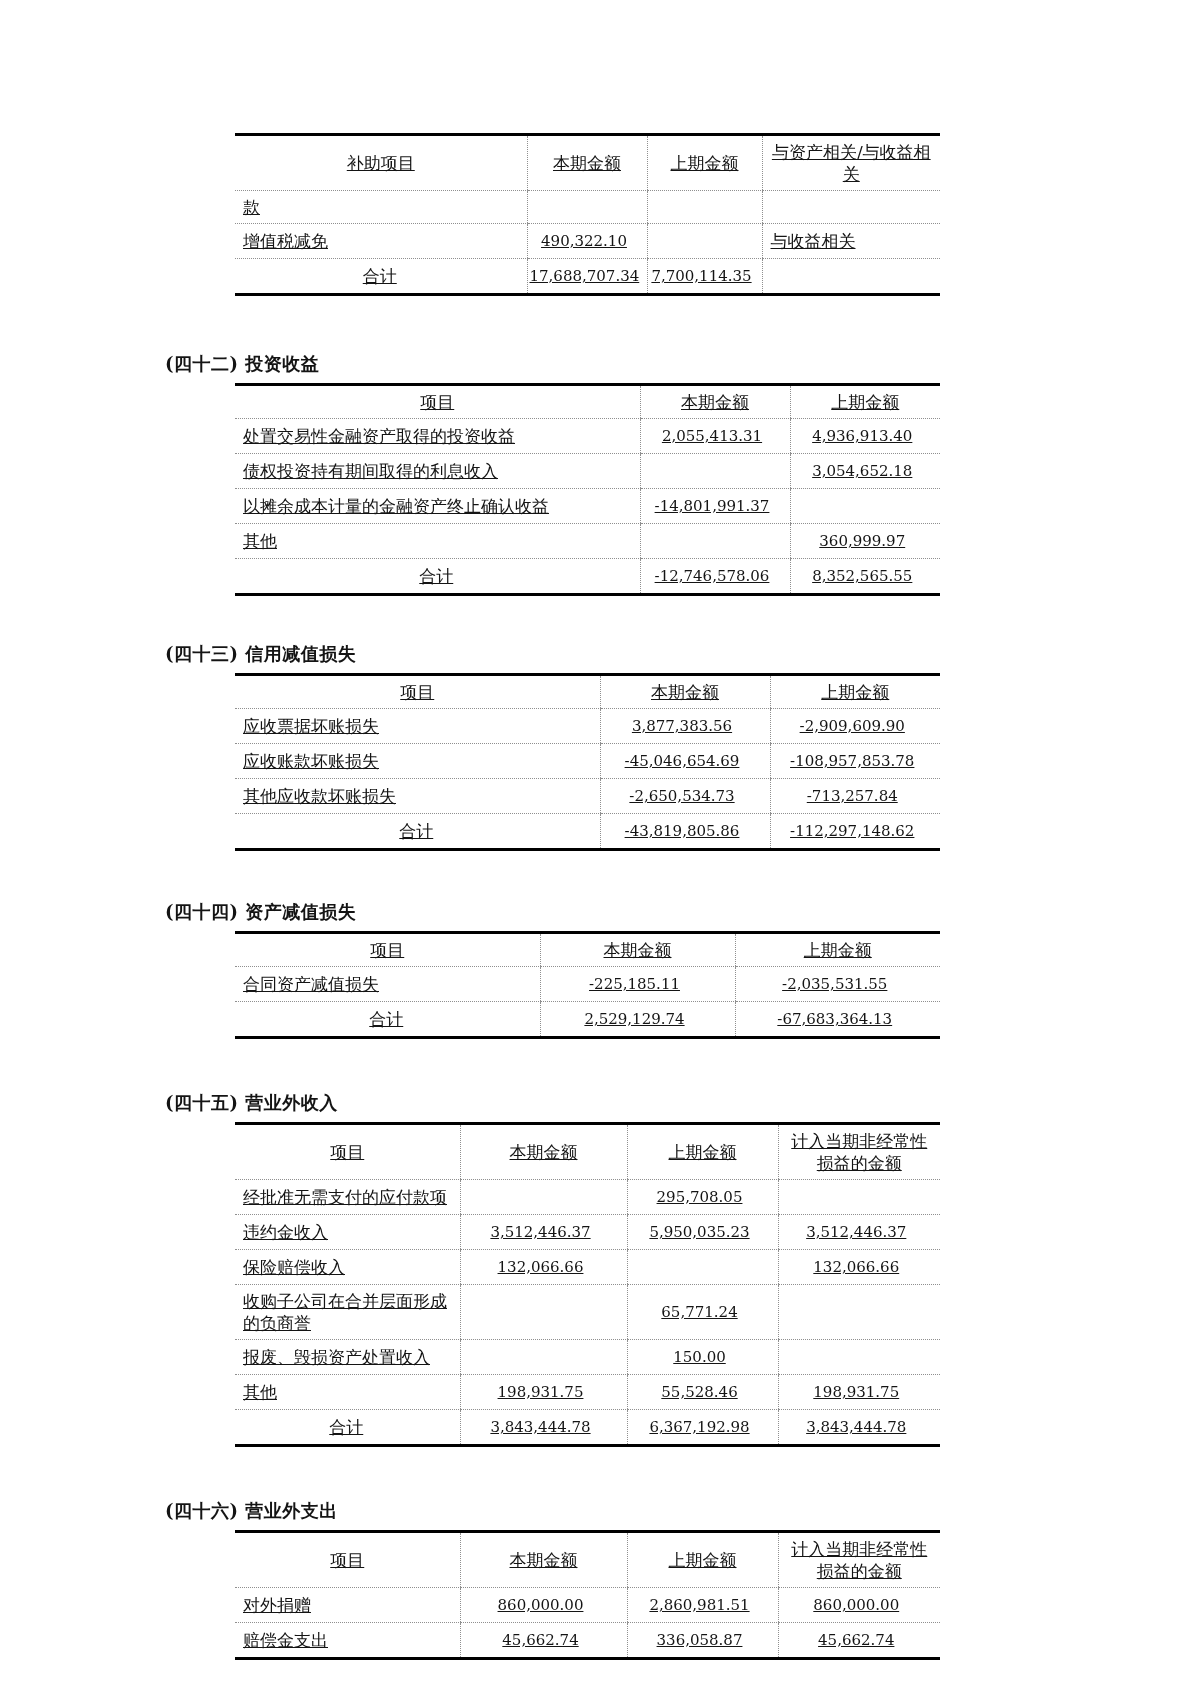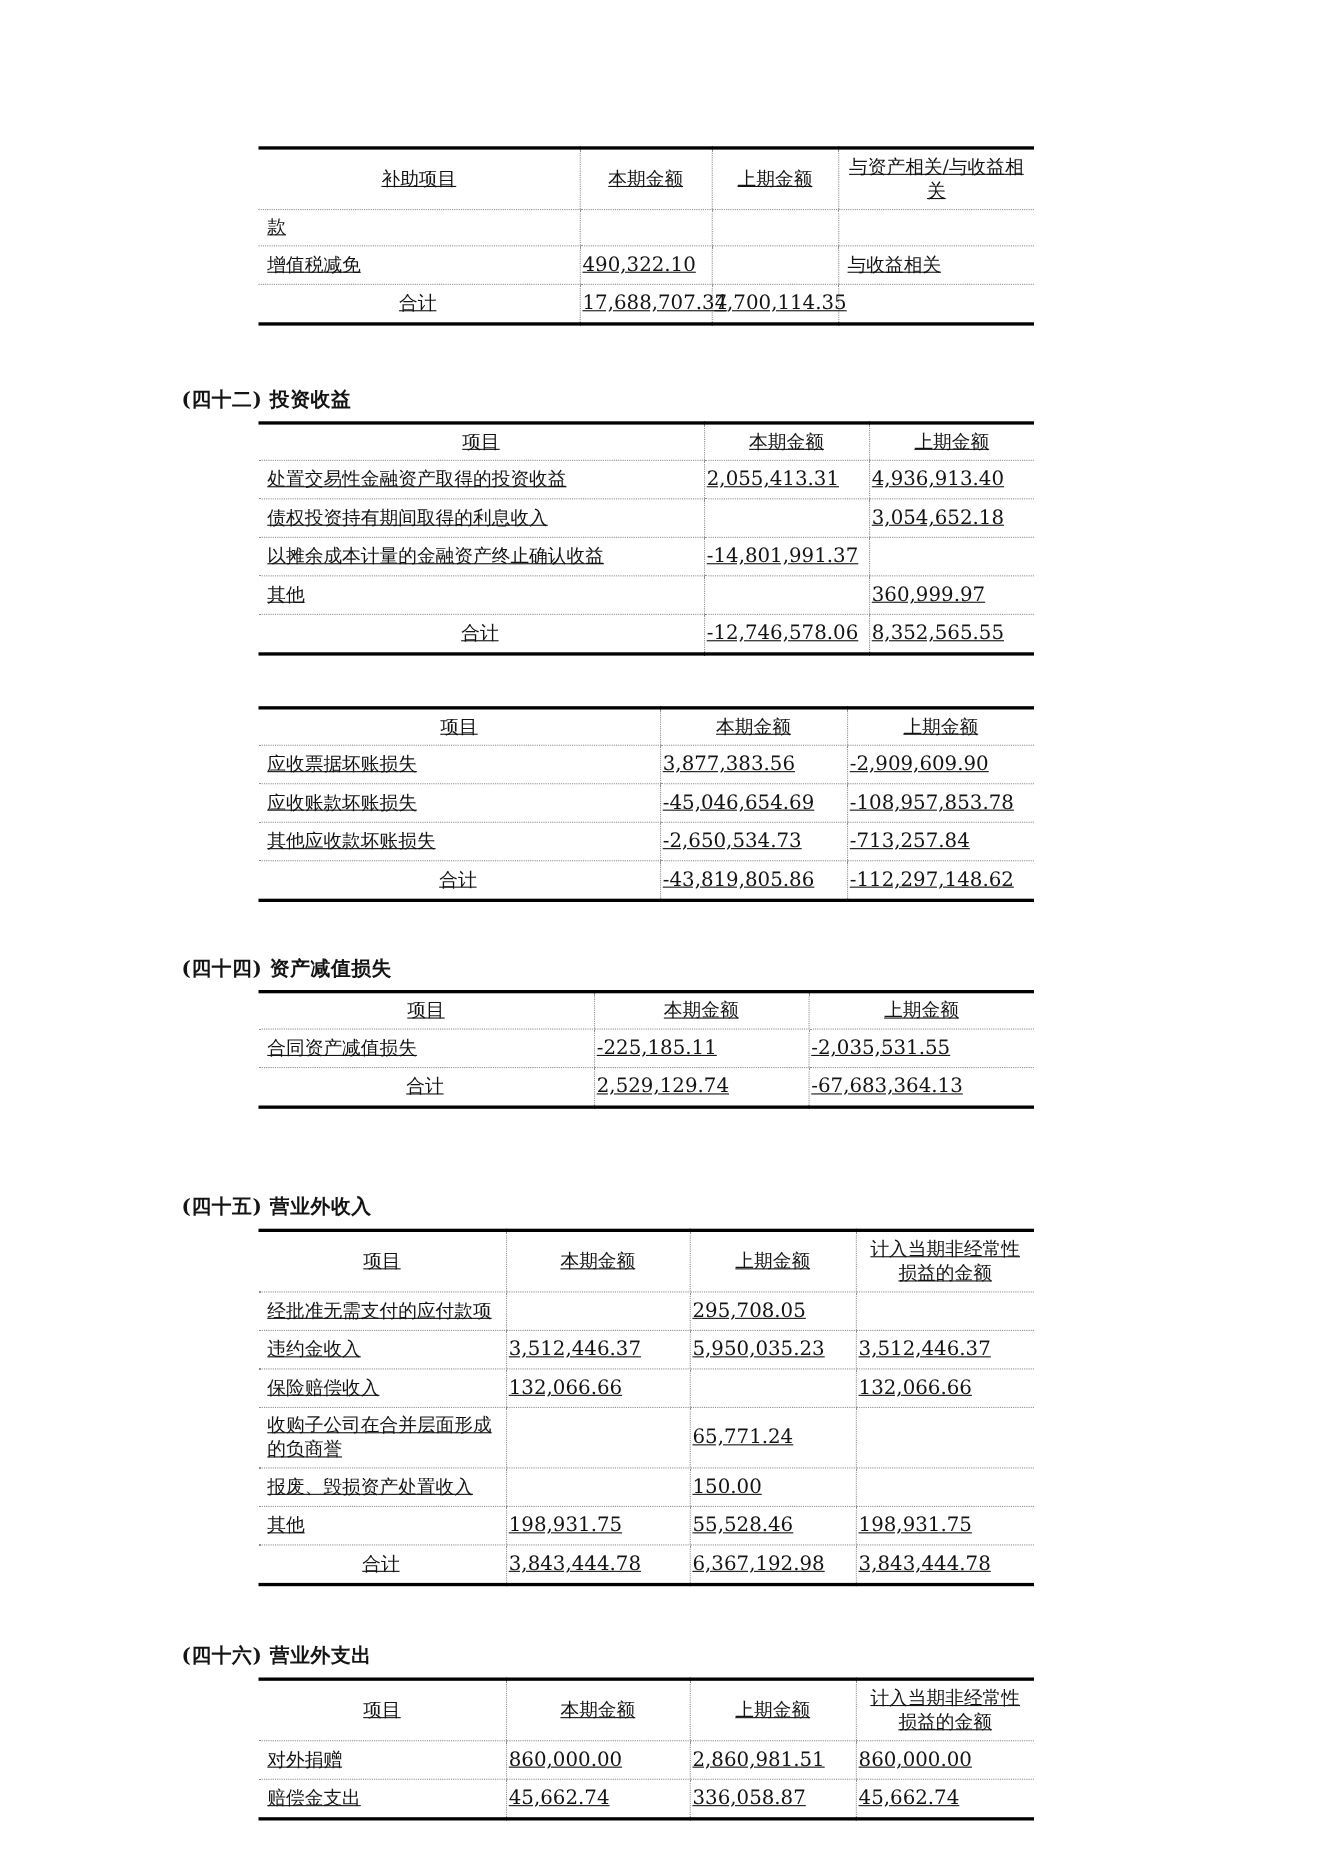--- a/index.html
+++ b/index.html
@@ -12,40 +12,40 @@
   .content { padding-top:133px; }
   .sec { margin-left:235px; width:705px; }
   .sec-heading {
     margin:0 0 7px -70px;
     font-size:18px; font-weight:bold; line-height:24px;
     letter-spacing:0.5px;
   }
   .s2 { margin-top:56px; }
   .s3 { margin-top:46px; }
   .s4 { margin-top:49px; }
-  .s5 { margin-top:78px; }
+  .s5 { margin-top:52px; }
   .s6 { margin-top:52px; }
   table.doc-table {
     border-collapse:collapse; table-layout:fixed; width:705px;
     border-top:3px solid #000; border-bottom:3px solid #000;text-decoration:underline;
   }
   .doc-table th, .doc-table td {
     border-bottom:1px dotted #8f8f8f;
     border-left:1px dotted #8f8f8f;
     vertical-align:middle;
   }
   .doc-table th:first-child, .doc-table td:first-child { border-left:none; }
   .doc-table tbody tr:last-child td { border-bottom:none; }
   .doc-table th {
     font-weight:normal; font-size:17px; line-height:22px;
     text-align:center; padding:5px 6px;
   }
   .c-label { font-size:17px; line-height:22px; text-align:left; padding:5px 10px 5px 8px; }
   .c-label.center { text-align:center; }
-  .c-num  { font-size:18px; line-height:22px; text-align:left; padding:6px 8px 6px 2px; }
+  .c-num  { font-size:15px; line-height:22px; text-align:center; padding:6px 8px 6px 2px; }
   .c-text { font-size:17px; line-height:22px; text-align:left; padding:5px 8px; }
   
   .t1 col:nth-child(1){width:292px} .t1 col:nth-child(2){width:120px}
   .t1 col:nth-child(3){width:115px} .t1 col:nth-child(4){width:178px}
   .t2 col:nth-child(1){width:405px} .t2 col:nth-child(2){width:150px} .t2 col:nth-child(3){width:150px}
   .t3 col:nth-child(1){width:365px} .t3 col:nth-child(2){width:170px} .t3 col:nth-child(3){width:170px}
   .t4 col:nth-child(1){width:305px} .t4 col:nth-child(2){width:195px} .t4 col:nth-child(3){width:205px}
   .t5 col:nth-child(1){width:225px} .t5 col:nth-child(2){width:167px}
   .t5 col:nth-child(3){width:151px} .t5 col:nth-child(4){width:162px}
 </style>
@@ -132,20 +132,21 @@
           <tr>
             <td class="c-label center">合计</td>
             <td class="c-num">-12,746,578.06</td>
             <td class="c-num">8,352,565.55</td>
           </tr>
         </tbody>
     </table>
   </section>
 
   <section class="sec s3">
+    <h3 class="sec-heading">(四十三) 信用减值损失</h3>
     <table class="doc-table t3">
       <colgroup>
           <col>
           <col>
           <col>
         </colgroup>
       <thead>
         <tr>
           <th>项目</th>
           <th>本期金额</th>

